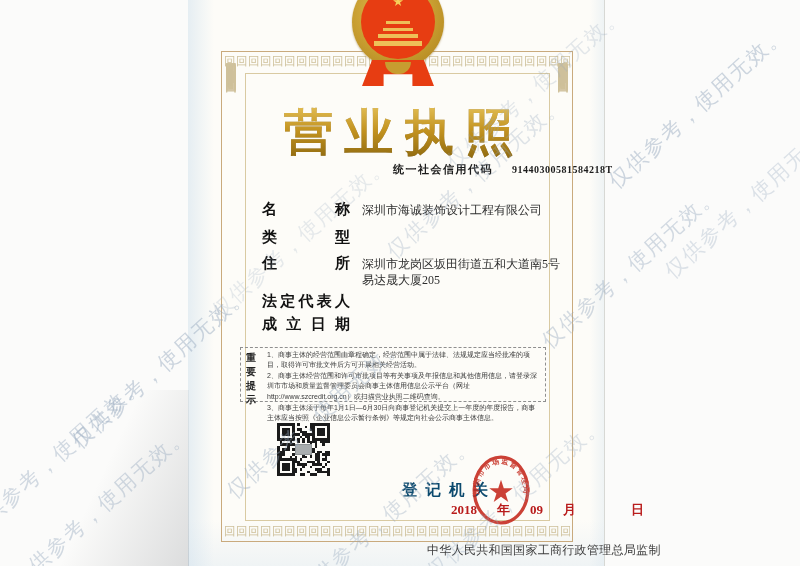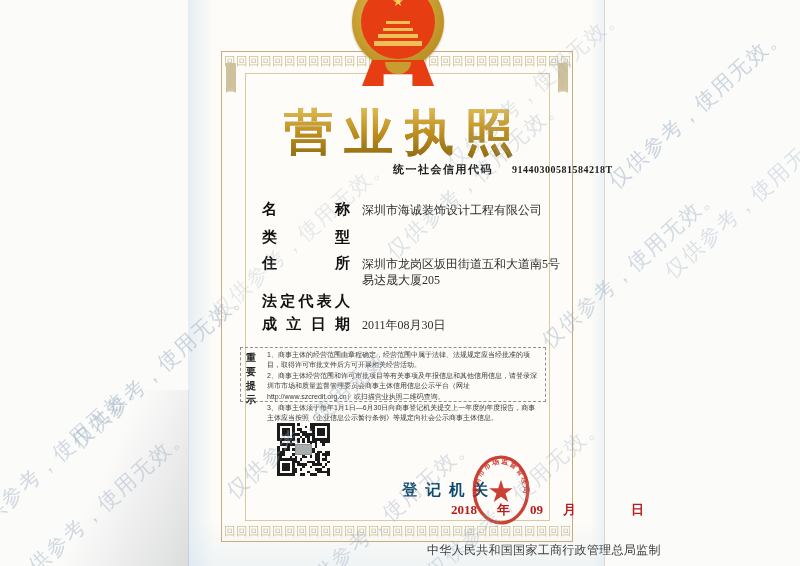--- a/index.html
+++ b/index.html
@@ -174,21 +174,20 @@
           <span>人</span>
         </div>
       </div>
       <div class="frow" style="top: 315px;">
         <div class="flabel">
           <span>成</span>
           <span>立</span>
           <span>日</span>
           <span>期</span>
         </div>
-        <div class="fvalue">2011年08月30日</div>
       </div>
     </div>
 
   <div class="notice">
     <div class="notice-side" id="noticeSide">
         <span>重</span>
         <span>要</span>
         <span>提</span>
         <span>示</span>
       </div>

